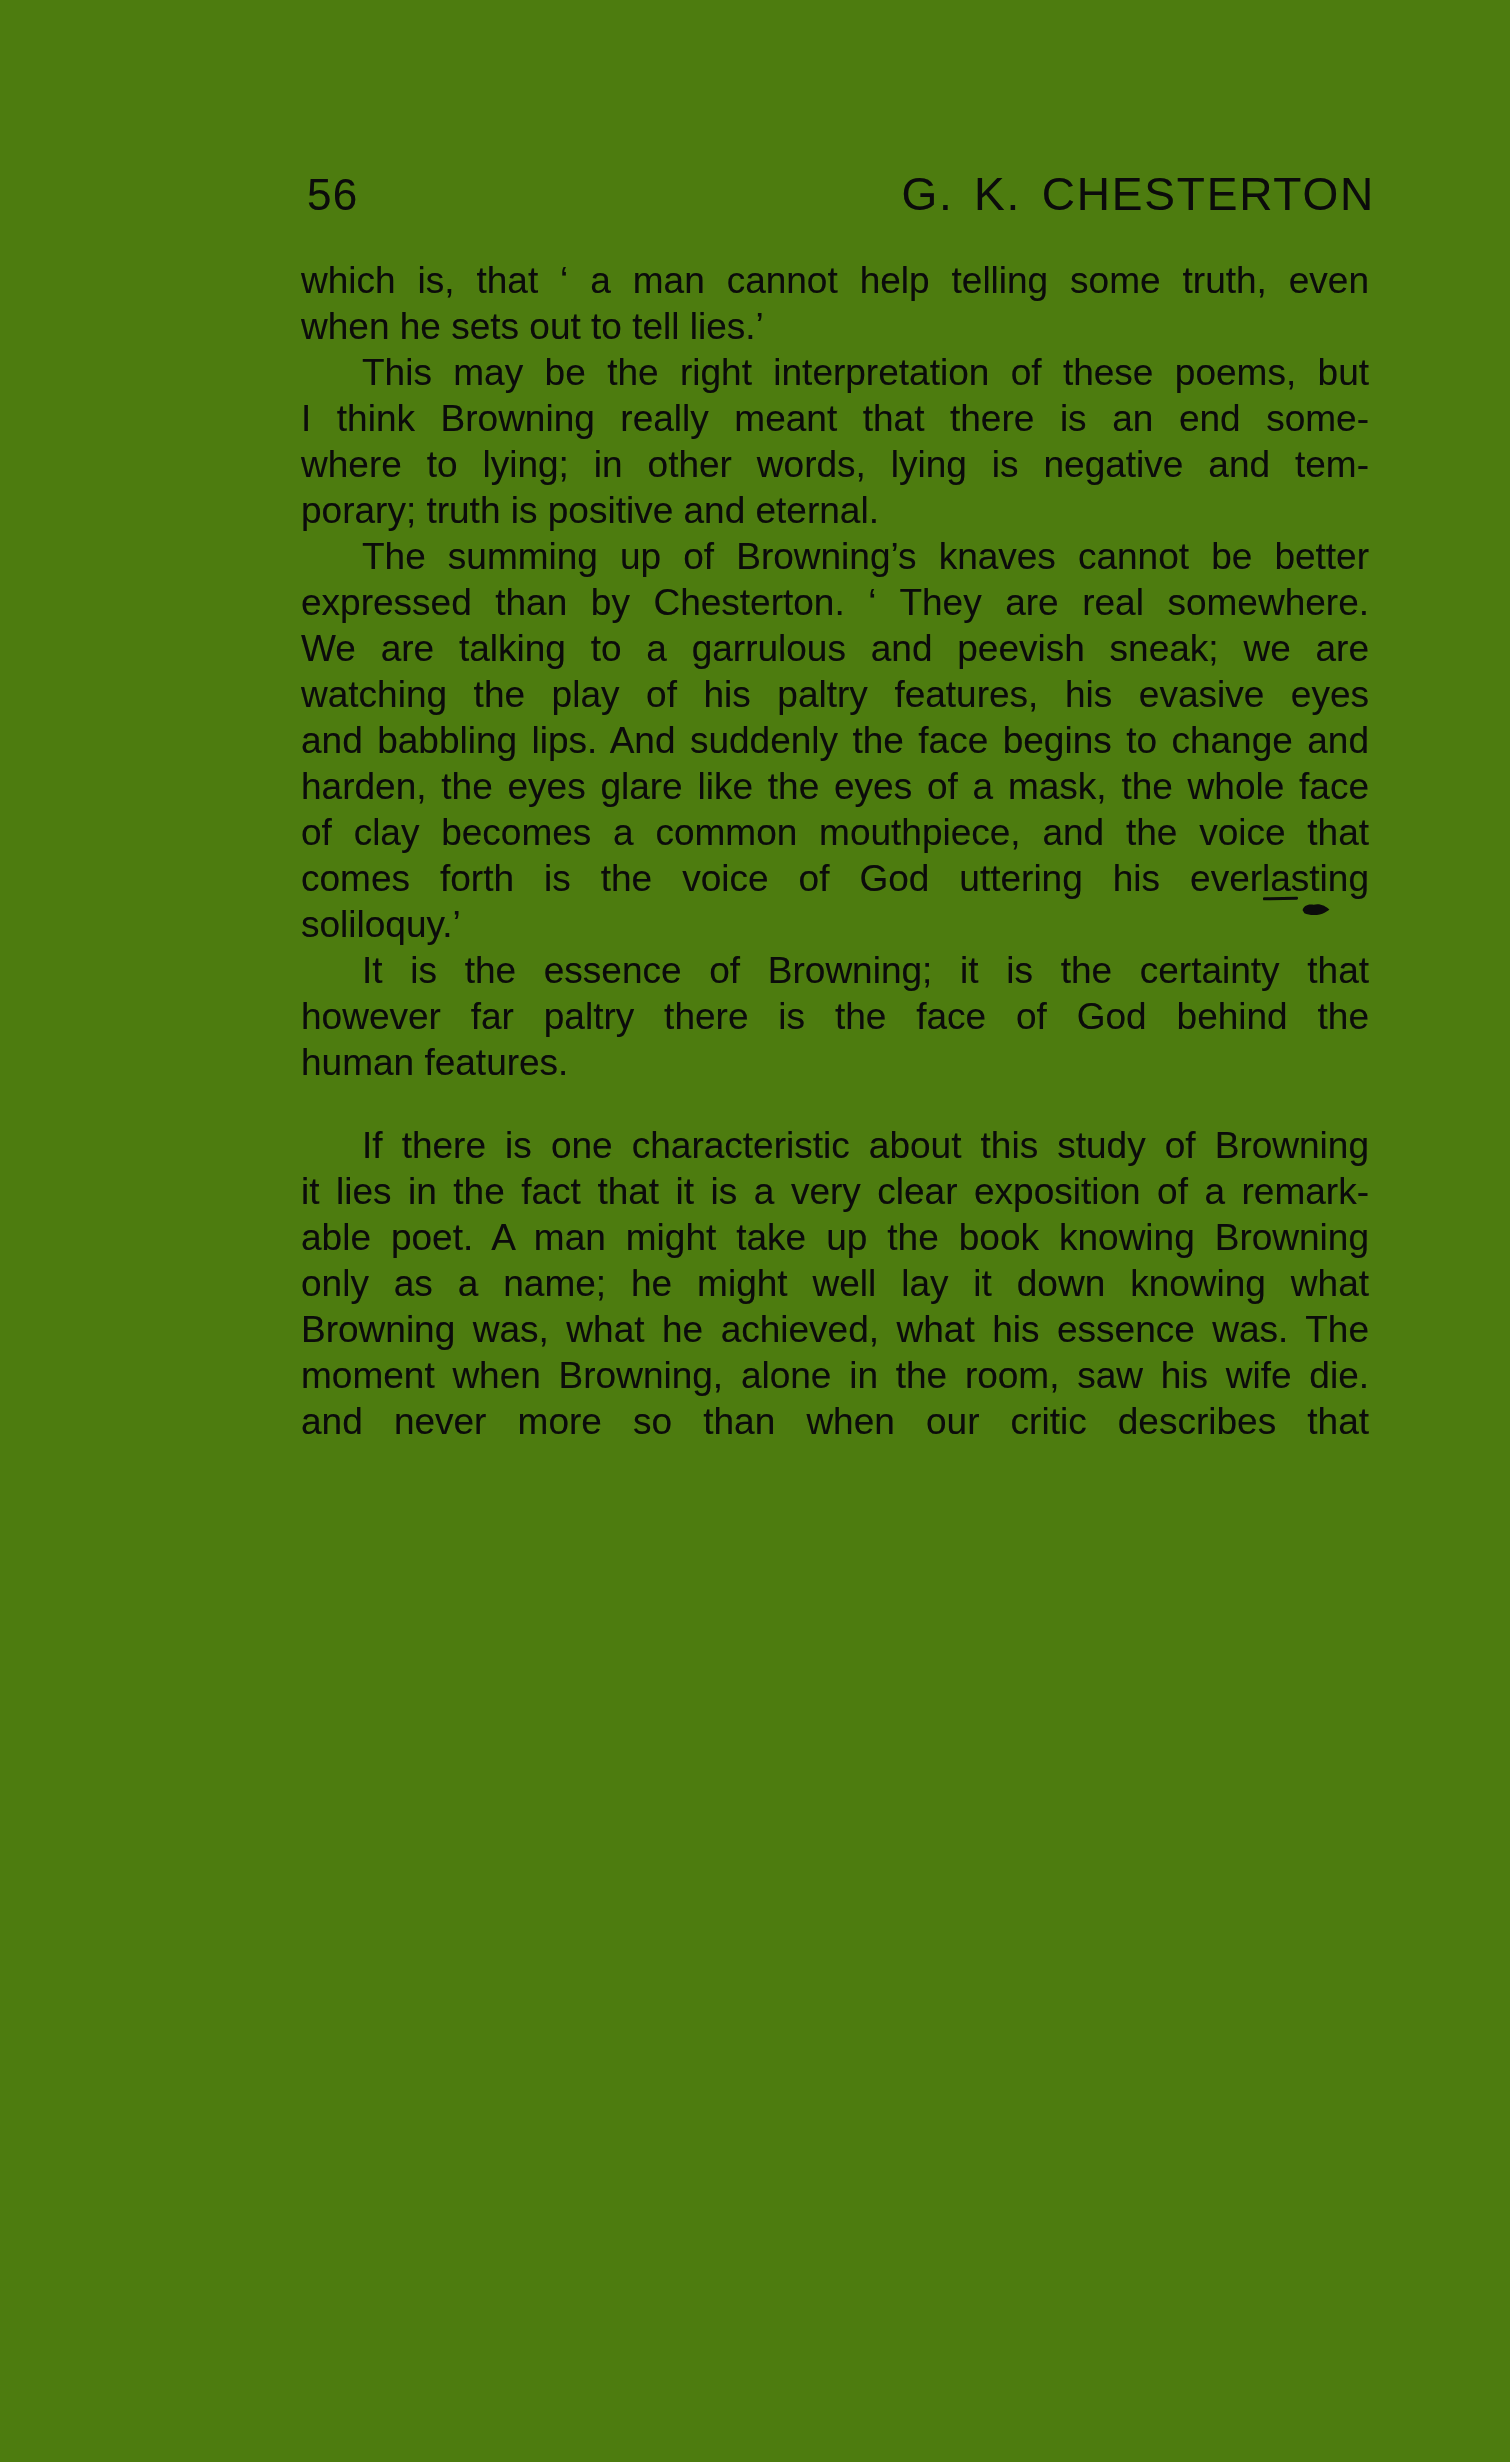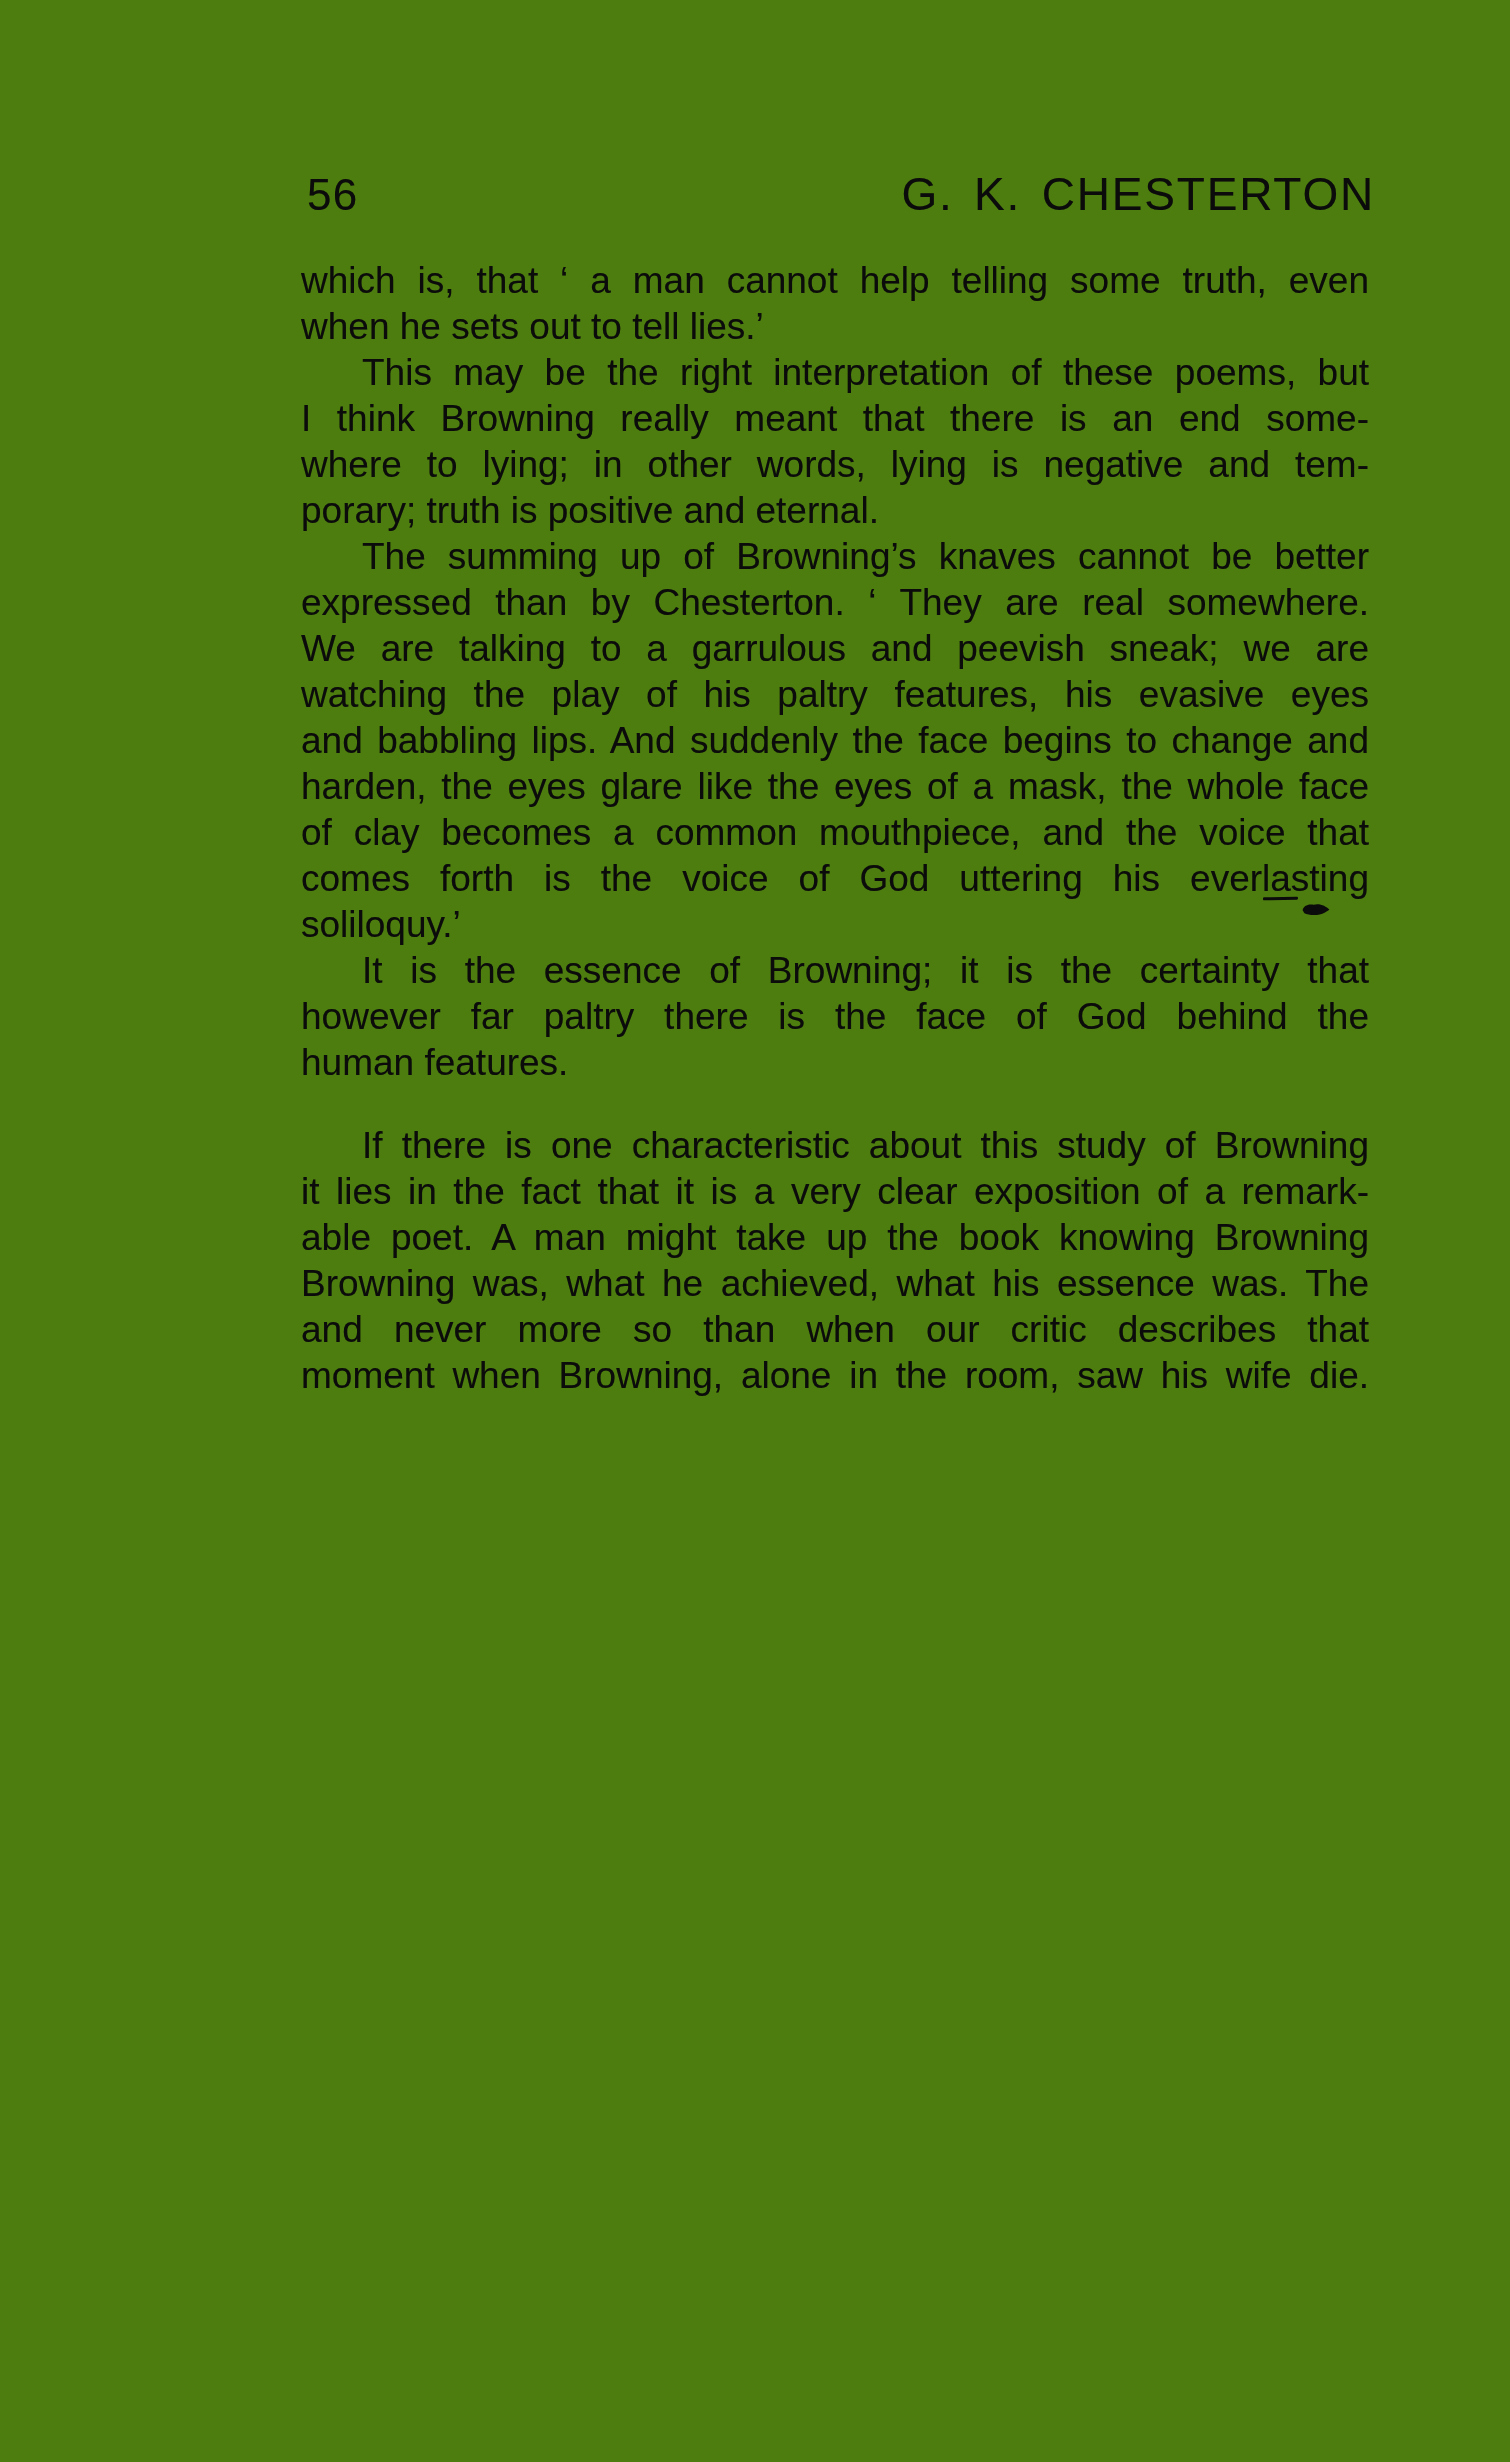--- a/index.html
+++ b/index.html
@@ -114,23 +114,24 @@
       </div>
       <div class="para">
         <div class="line indent">It is the essence of Browning; it is the certainty that</div>
         <div class="line">however far paltry there is the face of God behind the</div>
         <div class="line last">human features.</div>
       </div>
       <div class="para section-break">
         <div class="line indent">If there is one characteristic about this study of Browning</div>
         <div class="line">it lies in the fact that it is a very clear exposition of a remark-</div>
         <div class="line">able poet.  A man might take up the book knowing Browning</div>
+        <div class="line">only as a name;  he might well lay it down knowing what</div>
         <div class="line">Browning was, what he achieved, what his essence was.  The</div>
+        <div class="line">moment when Browning, alone in the room, saw his wife die.</div>
         <div class="line">and never more so than when our critic describes that</div>
-        <div class="line">moment when Browning, alone in the room, saw his wife die.</div>
       </div>
     </div>
 
   <div class="underline-mark"></div>
 
   <svg class="ink-blot" width="28" height="13.4" viewBox="0 0 46 22">
     <path d="M1 12 C 2 5, 10 1, 19 3 C 29 0, 39 5, 45 11 L 37 16 C 29 21, 12 21, 4 17 Z" fill="#0b0b0b"></path>
   </svg>
 
 </div>

